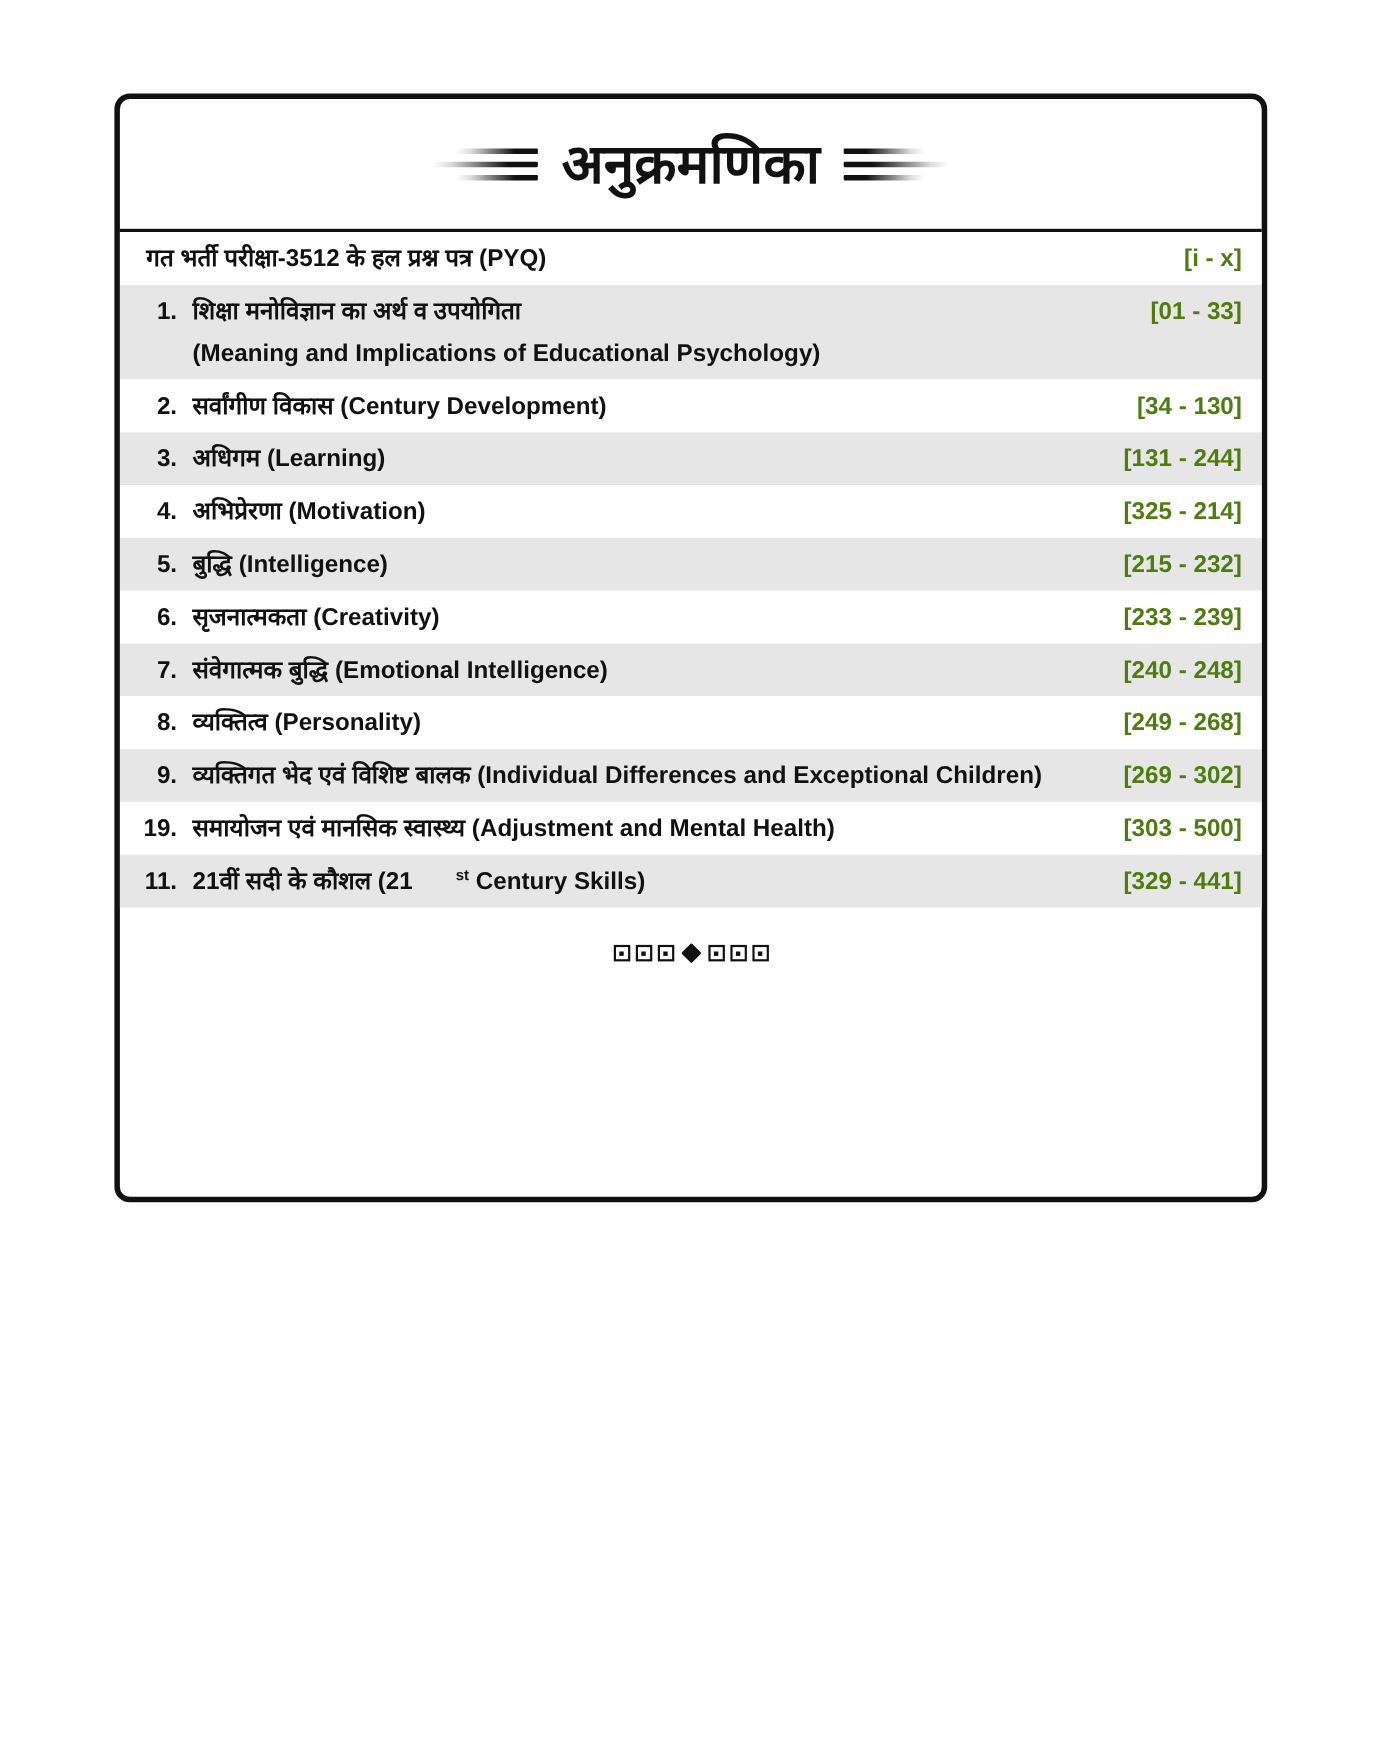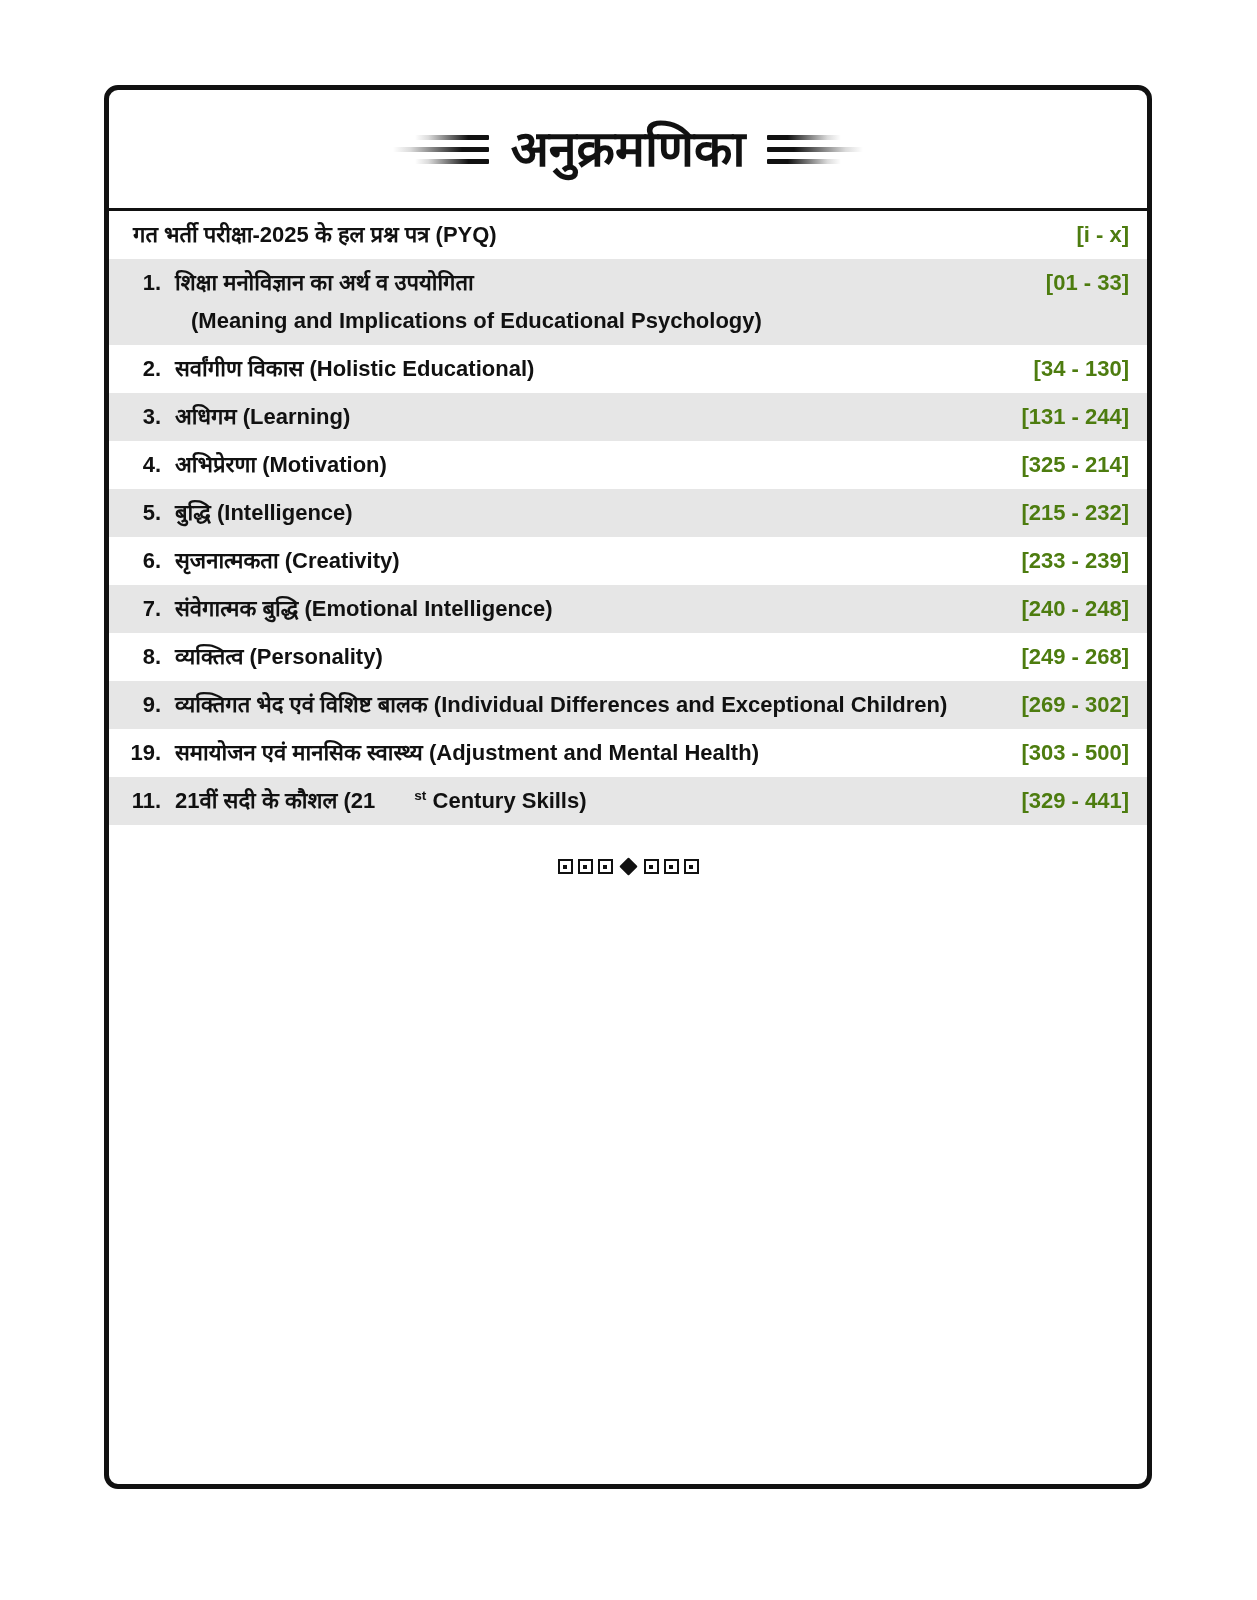--- a/index.html
+++ b/index.html
@@ -12,21 +12,21 @@
     height: 1600px;
     font-family: "Liberation Sans", sans-serif;
     -webkit-font-smoothing: antialiased;
   }
 
   .page {
     position: absolute;
     left: 104px;
     top: 85px;
     width: 1048px;
-    height: 1404px;
+    height: 1008px;
     border: 5px solid #111111;
     border-radius: 14px;
     box-sizing: border-box;
     background: #ffffff;
   }
 
   
   .title-block {
     height: 118px;
     border-bottom: 3px solid #111111;
@@ -108,21 +108,20 @@
 
   .row-line {
     font-size: 22px;
     font-weight: bold;
     color: #111111;
     line-height: 30px;
     white-space: nowrap;
   }
   .row-line.second {
     margin-top: 8px;
-    margin-left: 16px;
   }
   .row-line sup {
     font-size: 0.62em;
     vertical-align: super;
     line-height: 0;
     margin-left: 39px;
   }
 
   .row-pages {
     flex: 0 0 auto;
@@ -189,38 +188,38 @@
       <span class="bar b2"></span>
       <span class="bar b3"></span>
     </span>
   </div>
 
   <div class="toc-list">
 
     <div class="toc-row header-row">
       <div class="row-num"></div>
       <div class="row-body">
-        <div class="row-line">गत भर्ती परीक्षा-2025 के हल प्रश्न पत्र (PYQ)</div>
+        <div class="row-line">गत भर्ती परीक्षा-3512 के हल प्रश्न पत्र (PYQ)</div>
       </div>
       <div class="row-pages">[i - x]</div>
     </div>
 
     <div class="toc-row shaded">
       <div class="row-num">1.</div>
       <div class="row-body">
         <div class="row-line">शिक्षा मनोविज्ञान का अर्थ व उपयोगिता</div>
         <div class="row-line second">(Meaning and Implications of Educational Psychology)</div>
       </div>
       <div class="row-pages">[01 - 33]</div>
     </div>
 
     <div class="toc-row">
       <div class="row-num">2.</div>
       <div class="row-body">
-        <div class="row-line">सर्वांगीण विकास (Holistic Educational)</div>
+        <div class="row-line">सर्वांगीण विकास (Century Development)</div>
       </div>
       <div class="row-pages">[34 - 130]</div>
     </div>
 
     <div class="toc-row shaded">
       <div class="row-num">3.</div>
       <div class="row-body">
         <div class="row-line">अधिगम (Learning)</div>
       </div>
       <div class="row-pages">[131 - 244]</div>

